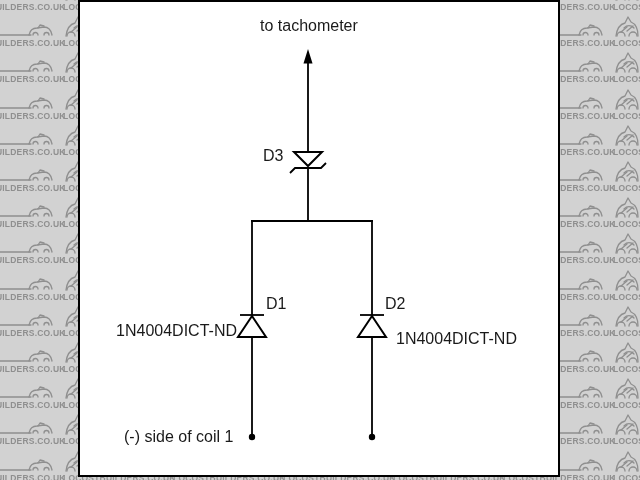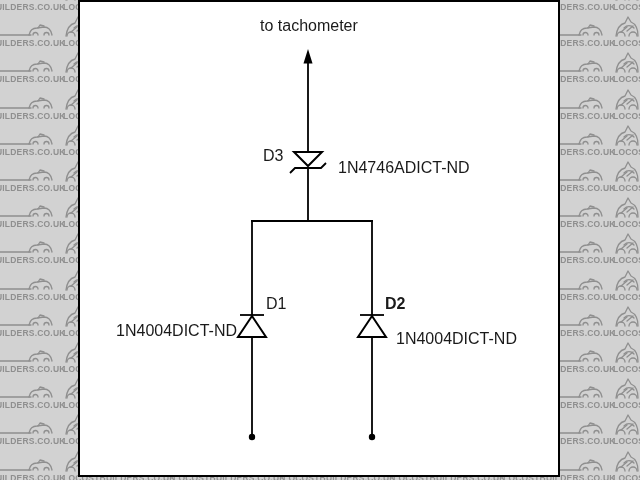--- a/index.html
+++ b/index.html
@@ -1652,19 +1652,19 @@
         <polygon class="hollow" points="292,314 278,335 306,335"></polygon>
       </g>
       <line x1="172" y1="335" x2="172" y2="435"></line>
       <line x1="292" y1="335" x2="292" y2="435"></line>
       <circle class="solid" cx="172" cy="435" r="3.2"></circle>
       <circle class="solid" cx="292" cy="435" r="3.2"></circle>
     </svg>
 
     <div class="lbl" style="left: 180px; top: 15px; color: rgb(26, 26, 26);">to tachometer</div>
     <div class="lbl" style="left: 183px; top: 145px; color: rgb(26, 26, 26);">D3</div>
-    <div class="lbl" style="left: 258px; top: 157px; color: rgb(26, 26, 26);">1N4746ADICT-ND</div>
     <div class="lbl" style="left: 186px; top: 293px; color: rgb(26, 26, 26);">D1</div>
     <div class="lbl" style="right: 321px; top: 320px; color: rgb(26, 26, 26);">1N4004DICT-ND</div>
-    <div class="lbl" style="left: 305px; top: 293px; color: rgb(26, 26, 26); font-weight: bold;">D2</div>
+    <div class="lbl" style="left: 305px; top: 293px; color: rgb(26, 26, 26);">D2</div>
     <div class="lbl" style="left: 316px; top: 328px; color: rgb(26, 26, 26);">1N4004DICT-ND</div>
+    <div class="lbl" style="left: 44px; top: 426px; color: rgb(26, 26, 26);">(-) side of coil 1</div>
   </div>
 </div>
 
 </body></html>

